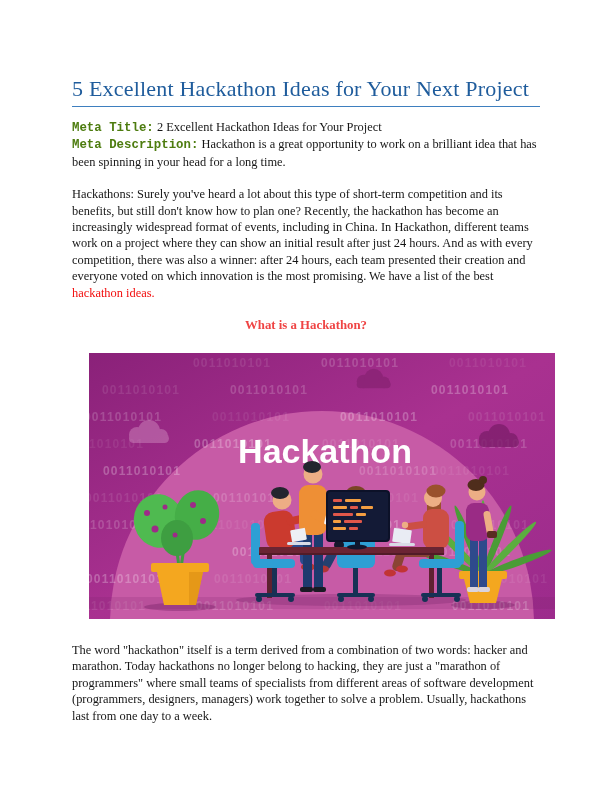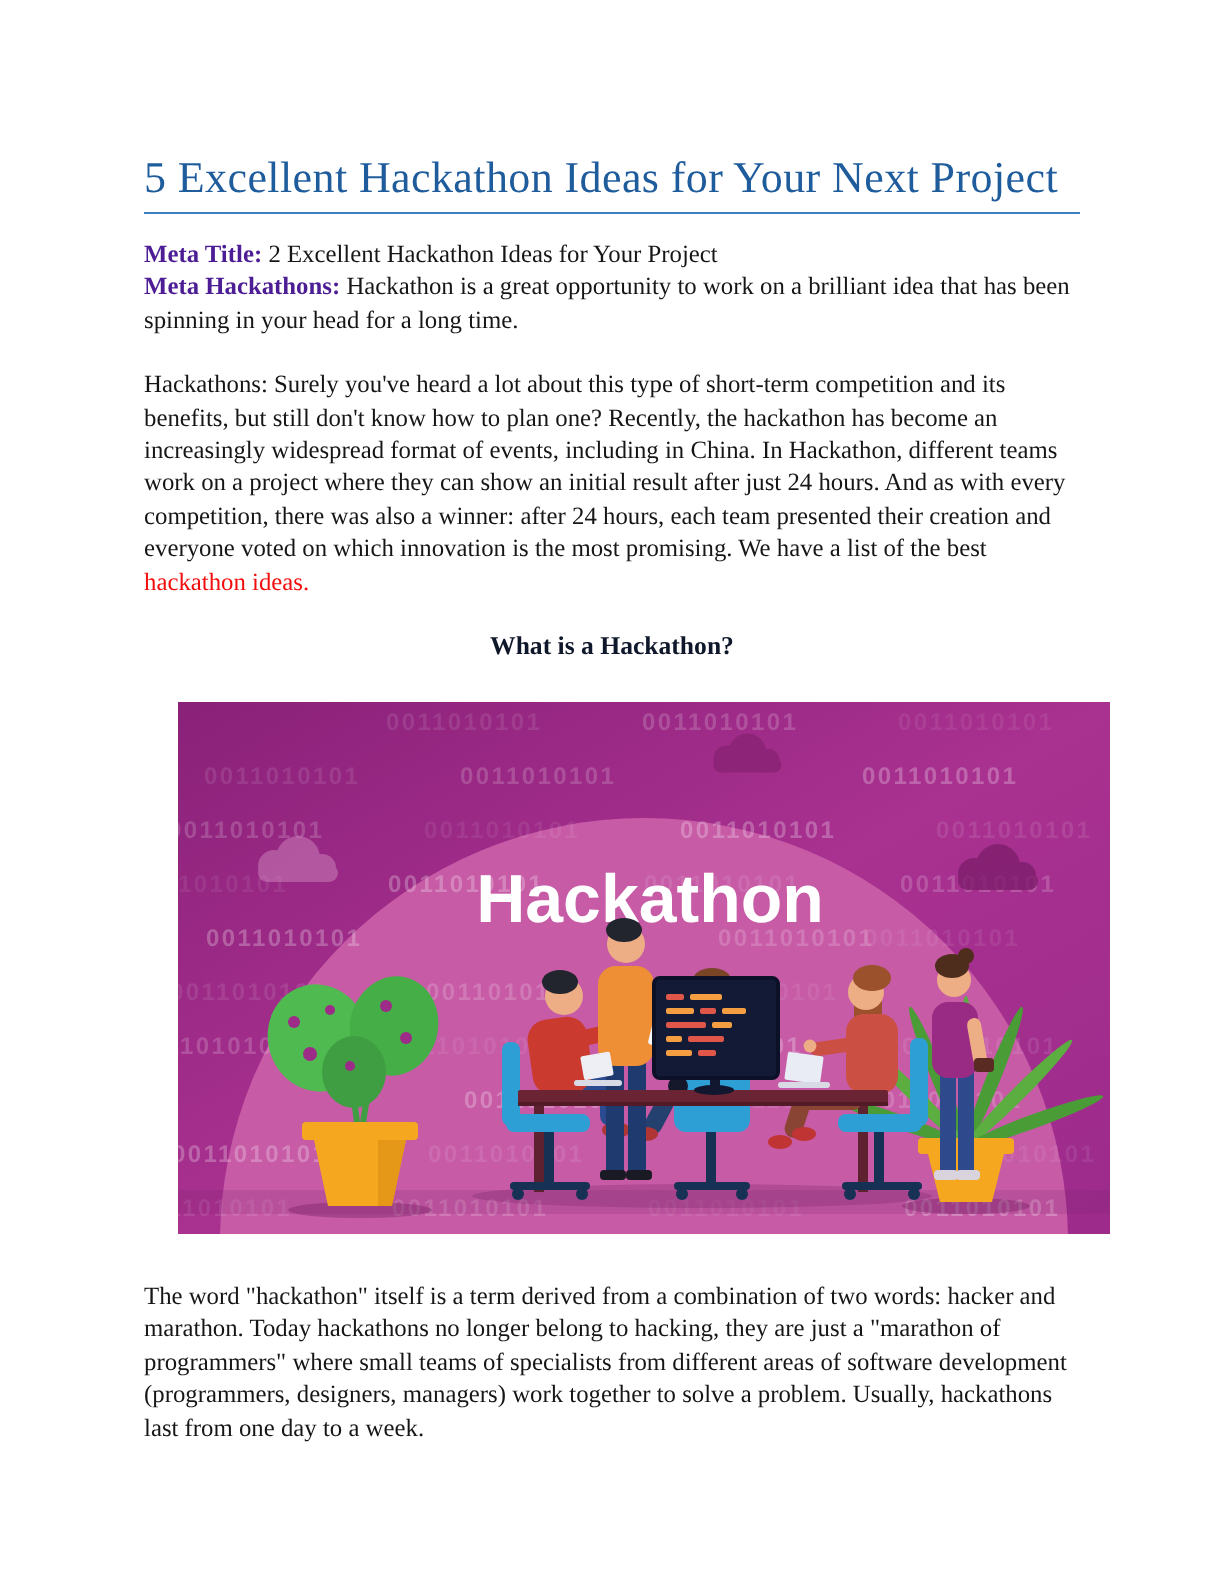--- a/index.html
+++ b/index.html
@@ -7,48 +7,48 @@
     position:relative; width:612px; height:792px; overflow:hidden;
     background:#ffffff; font-family:"Liberation Serif", serif; color:#161616;
   }
   .content { padding:0 72px; }
   .doc-title {
     margin:74px 0 0 0; font-size:22px; line-height:30px; font-weight:400;
     color:#1f5c9c; padding-bottom:2px; border-bottom:1.5px solid #3e7fbf;
     letter-spacing:0.2px;
   }
   .meta-block { margin-top:12px; font-size:12.4px; line-height:16.4px; }
-  .meta-label { font-weight:700; color:#4c1d95; }
+  .meta-label { font-weight:700; color:#4d7c0f;font-family:Liberation Mono, monospace; }
   .body-para { margin:16px 0 16px 0; font-size:12.4px; line-height:16.4px; }
   .closing-para { margin:7px 0 0 0; font-size:12.4px; line-height:16.4px; }
   .red-link { color:#f20d0d; text-decoration:none; }
   .section-heading {
     margin:13px 0 0 0; font-size:12.8px; line-height:16px; font-weight:700;
-    text-align:center; color:#0f172a;
+    text-align:center; color:#ef4444;
   }
   figure.hero { margin:4px 0 0 1px; padding:16px; width:466px; height:266px; }
   #binary-layer text {
     font-family:"Liberation Sans", sans-serif; font-weight:700;
     font-size:12px; letter-spacing:1.2px;
   }
   .svg-caption {
     font-family:"Liberation Sans", sans-serif; font-weight:700; font-size:34px;
   }
 </style>
 </head>
 <body>
 
 <div class="page">
   <div class="content">
 
     <h1 class="doc-title">5 Excellent Hackathon Ideas for Your Next Project</h1>
 
     <div class="meta-block">
       <div><span class="meta-label">Meta Title:</span> <span>2 Excellent Hackathon Ideas for Your Project</span></div>
-      <div><span class="meta-label">Meta Hackathons:</span> <span>Hackathon is a great opportunity to work on a brilliant idea that has been spinning in your head for a long time.</span></div>
+      <div><span class="meta-label">Meta Description:</span> <span>Hackathon is a great opportunity to work on a brilliant idea that has been spinning in your head for a long time.</span></div>
     </div>
 
     <p class="body-para"><span>Hackathons: Surely you've heard a lot about this type of short-term competition and its benefits, but still don't know how to plan one? Recently, the hackathon has become an increasingly widespread format of events, including in China. In Hackathon, different teams work on a project where they can show an initial result after just 24 hours. And as with every competition, there was also a winner: after 24 hours, each team presented their creation and everyone voted on which innovation is the most promising. We have a list of the best </span><span class="red-link">hackathon ideas.</span></p>
 
     <h2 class="section-heading">What is a Hackathon?</h2>
 
     <figure class="hero">
       <svg width="466" height="266" viewBox="0 0 466 266" xmlns="http://www.w3.org/2000/svg">
         <defs>
           <linearGradient id="bgGrad" x1="0" y1="0" x2="1" y2="1">

